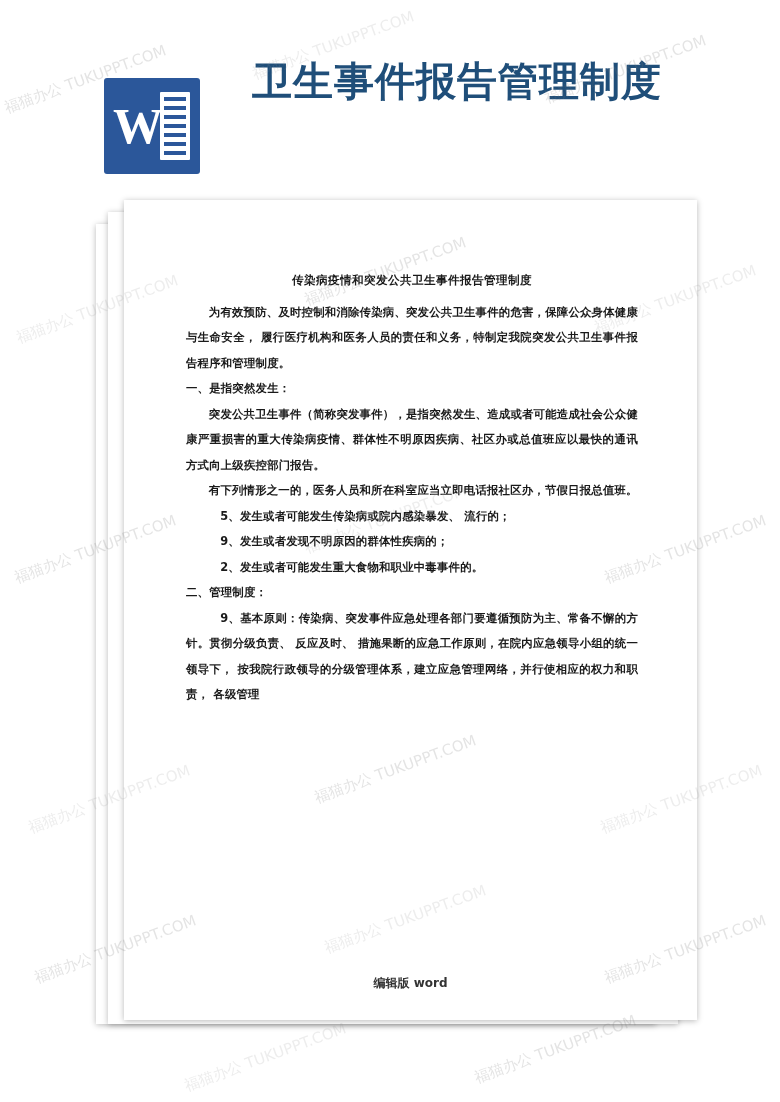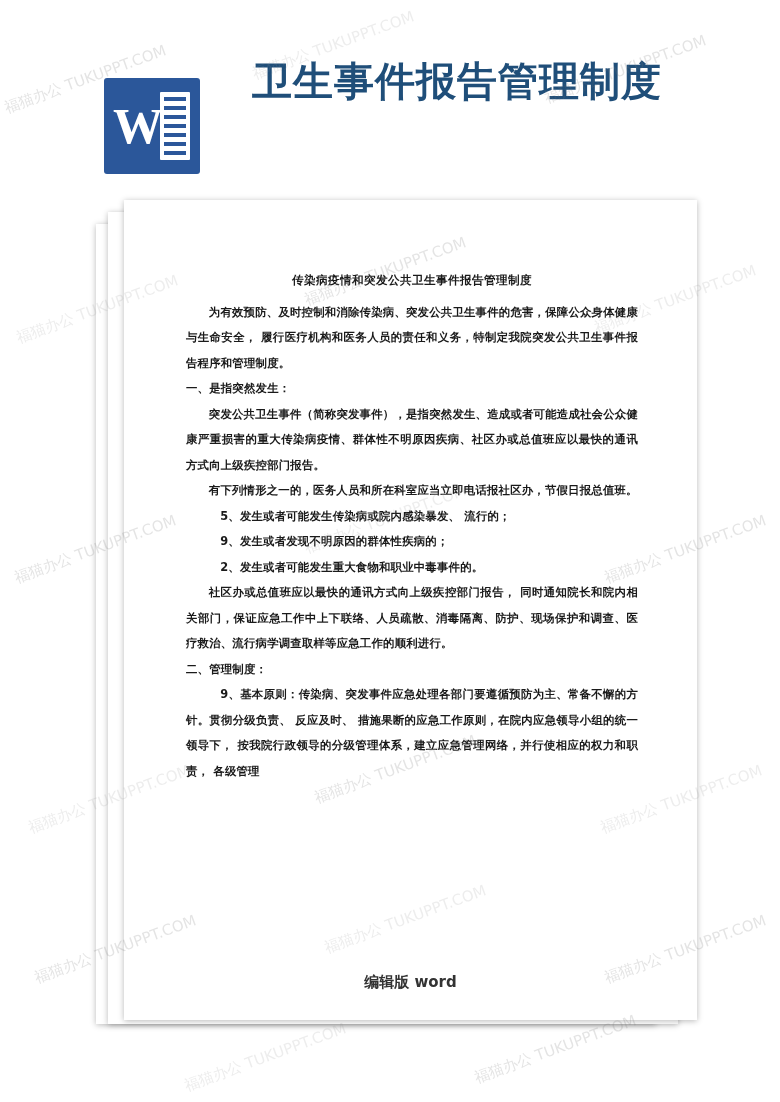--- a/index.html
+++ b/index.html
@@ -137,21 +137,21 @@
   }
   .doc-p.sub {
     text-indent: 3em;
   }
   .doc-footer {
     position: absolute;
     left: 0;
     bottom: 28px;
     width: 573px;
     text-align: center;
-    font-size: 15px;
+    font-size: 12px;
     color: #333333;
     font-family: "DejaVu Sans", sans-serif;
   }
 
   
   .wm {
     position: absolute;
     color: rgba(120,120,120,0.20);
     font-size: 15px;
     font-family: "DejaVu Sans", sans-serif;
@@ -193,21 +193,20 @@
   <div class="page page-front">
     <div class="doc-body">
       <div class="doc-title"><span>传染病疫情和突发公共卫生事件报告管理制度</span></div>
       <div class="doc-p">为有效预防、及时控制和消除传染病、突发公共卫生事件的危害，保障公众身体健康与生命安全， 履行医疗机构和医务人员的责任和义务，特制定我院突发公共卫生事件报告程序和管理制度。</div>
       <div class="doc-p no-indent">一、是指突然发生：</div>
       <div class="doc-p">突发公共卫生事件（简称突发事件），是指突然发生、造成或者可能造成社会公众健康严重损害的重大传染病疫情、群体性不明原因疾病、社区办或总值班应以最快的通讯方式向上级疾控部门报告。</div>
       <div class="doc-p">有下列情形之一的，医务人员和所在科室应当立即电话报社区办，节假日报总值班。</div>
       <div class="doc-p sub">5、发生或者可能发生传染病或院内感染暴发、 流行的；</div>
       <div class="doc-p sub">9、发生或者发现不明原因的群体性疾病的；</div>
       <div class="doc-p sub">2、发生或者可能发生重大食物和职业中毒事件的。</div>
-      <div class="doc-p">社区办或总值班应以最快的通讯方式向上级疾控部门报告， 同时通知院长和院内相关部门，保证应急工作中上下联络、人员疏散、消毒隔离、防护、现场保护和调查、医疗救治、流行病学调查取样等应急工作的顺利进行。</div>
       <div class="doc-p no-indent">二、管理制度：</div>
       <div class="doc-p sub">9、基本原则：传染病、突发事件应急处理各部门要遵循预防为主、常备不懈的方针。贯彻分级负责、 反应及时、 措施果断的应急工作原则，在院内应急领导小组的统一领导下， 按我院行政领导的分级管理体系，建立应急管理网络，并行使相应的权力和职责， 各级管理</div>
     </div>
     <div class="doc-footer">编辑版 word</div>
   </div>
 </div>
 
 <div id="watermark-layer">
     <div class="wm" style="left: 0px; top: 70px;">福猫办公 TUKUPPT.COM</div>
     <div class="wm wm-light" style="left: 248px; top: 36px;">福猫办公 TUKUPPT.COM</div>

